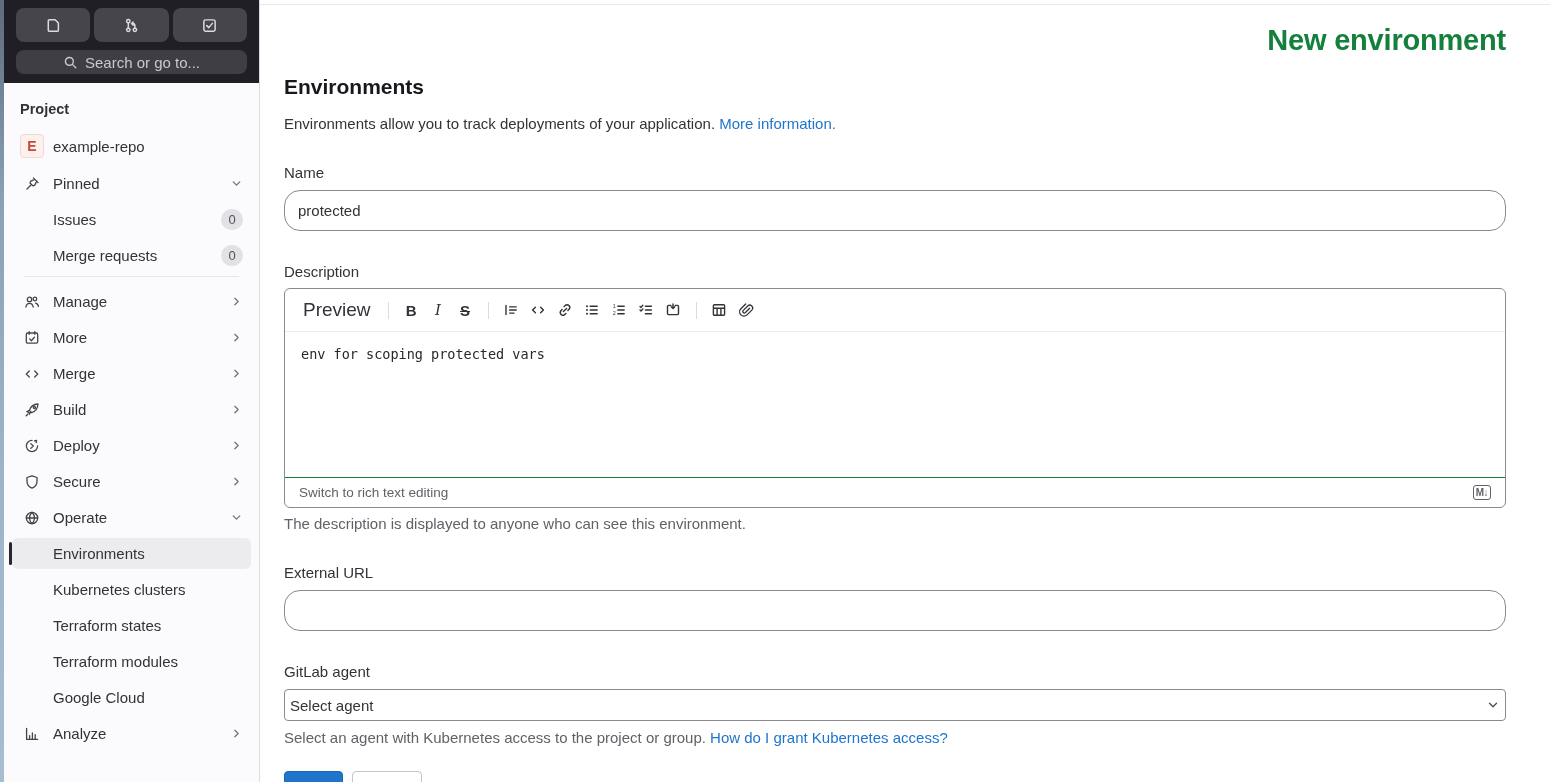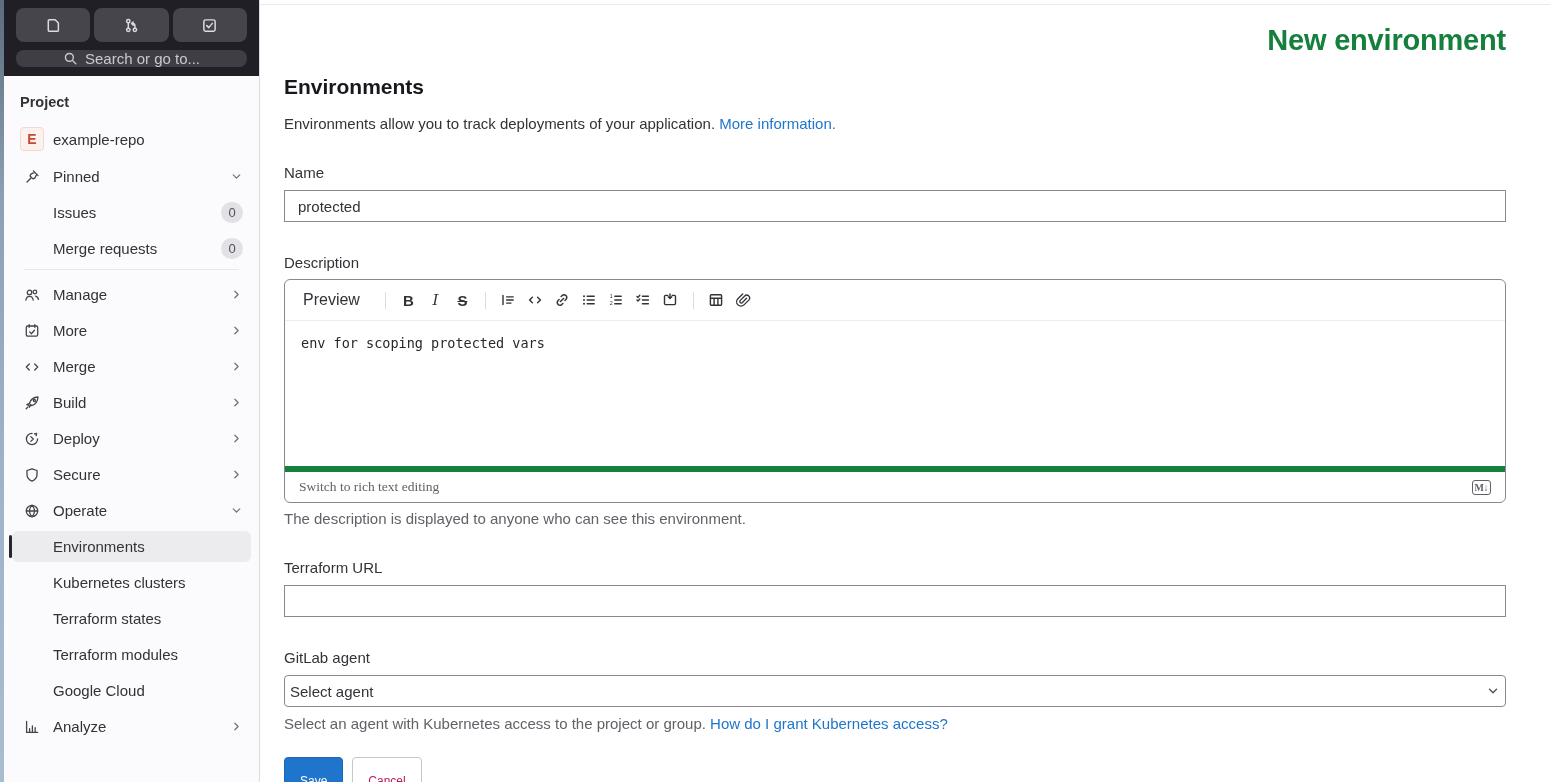--- a/index.html
+++ b/index.html
@@ -10,21 +10,21 @@
     color:#333238; background:#fff; display:flex;
   }
   
   .left-strip { width:4px; flex:0 0 4px; background:linear-gradient(180deg,#5c6b7d 0%,#8ba0b4 25%,#9fb3c8 60%,#a9bdd1 100%); }
 
   
   .sidebar { width:256px; flex:0 0 256px; background:#fbfafd; border-right:1px solid #dcdbe0; display:flex; flex-direction:column; }
   .sb-top { background:#211f26; padding:8px 12px 9px; }
   .sb-top-btns { display:flex; gap:4px; }
   .sb-top-btn { flex:1; height:34px; background:#46454c; border:none; border-radius:8px; display:grid; place-items:center; color:#dcdbe1; cursor:pointer; }
-  .sb-search { margin-top:8px; height:17px; background:#3f3e45; border-radius:8px; display:flex; align-items:center; justify-content:center; gap:7px; color:#c9c8ce; font-size:15px; cursor:pointer; }
+  .sb-search { margin-top:8px; height:24px; background:#3f3e45; border-radius:8px; display:flex; align-items:center; justify-content:center; gap:7px; color:#c9c8ce; font-size:15px; cursor:pointer; }
   .sb-body { padding:6px 8px 0; font-size:15px; flex:1; }
   .sb-section-label { font-weight:700; font-size:14.5px; color:#333238; padding:12px 8px 12px; }
   .sb-row { display:flex; align-items:center; height:31px; padding:0 8px; border-radius:6px; margin-bottom:5px; position:relative; cursor:pointer; }
   .sb-row .ic { width:16px; height:16px; margin:0 13px 0 4px; color:#45444a; display:grid; place-items:center; flex:0 0 16px; }
   .sb-row .lbl { flex:1; color:#333238; white-space:nowrap; }
   .sb-row .chev { color:#737278; display:grid; place-items:center; }
   .sb-row.sub { padding-left:41px; }
   .sb-row.active { background:#ececef; }
   .sb-row.active::before { content:""; position:absolute; left:-3px; top:4px; width:3px; height:23px; background:#28272d; border-radius:3px; }
   .avatar { width:24px; height:24px; border-radius:4px; background:#fdf1ee; border:1px solid #f3d8d2; color:#c24b38; font-weight:700; font-size:14px; display:grid; place-items:center; margin:0 9px 0 0; flex:0 0 24px; }
@@ -33,32 +33,32 @@
   .proj-row { height:34px; }
 
   
   .main { flex:1; position:relative; padding:10px 44px 0 24px; background:#fff; }
   .top-line { position:absolute; top:4px; left:0; right:0; height:1px; background:#e9e9eb; }
   h1.page-title { font-size:29px; font-weight:700; margin:14px 0 4px; color:#15803d; letter-spacing:-0.2px;text-align:right; }
   h2.section-title { font-size:21px; font-weight:700; margin:18px 0 0; color:#18171d; }
   .intro { font-size:15px; margin:16px 0 0; color:#333238; }
   a.link { color:#1f75cb; text-decoration:none; cursor:pointer; }
   .fld-label { font-weight:400; font-size:15px; margin:32px 0 0; }
-  .text-input { display:block; width:100%; height:32px; border:1px solid #8a898f; border-radius:0; padding:8px 13px; font-size:15px; font-family:"Liberation Sans",sans-serif; color:#333238; background:#fff; margin-top:9px; outline:none; }
+  .text-input { display:block; width:100%; height:41px; border:1px solid #8a898f; border-radius:16px; padding:8px 13px; font-size:15px; font-family:"Liberation Sans",sans-serif; color:#333238; background:#fff; margin-top:9px; outline:none; }
 
   .editor { border:1px solid #8a898f; border-radius:6px; margin-top:8px; background:#fff; }
   .toolbar { display:flex; align-items:center; padding:8px 14px; border-bottom:1px solid #ececef; }
-  .tb-preview { font-size:16px; color:#333238; background:none; border:none; padding:2px 4px; margin-right:12px; cursor:pointer; font-family:inherit; }
+  .tb-preview { font-size:19px; color:#333238; background:none; border:none; padding:2px 4px; margin-right:4px; cursor:pointer; font-family:inherit; }
   .tb-sep { width:1px; height:17px; background:#dcdbe0; margin:0 9px; }
   .tb-btn { width:27px; height:24px; display:grid; place-items:center; background:none; border:none; border-radius:4px; color:#333238; cursor:pointer; padding:0; }
   .tb-b { font-weight:800; font-size:15px; font-family:"Liberation Sans",sans-serif; }
   .tb-i { font-style:italic; font-size:15px; font-family:"DejaVu Serif",serif; }
   .tb-s { text-decoration:line-through; font-size:15px; font-weight:600; }
   .editor textarea { display:block; width:100%; height:145px; border:none; resize:none; outline:none; padding:13px 16px; font-family:"DejaVu Sans Mono",monospace; font-size:13.5px; line-height:1.4; color:#28272d; background:transparent; }
-  .editor-footer { display:flex; align-items:flex-end; justify-content:space-between; border-top:6px solid #15803d; padding:7px 14px;font-family:Liberation Serif, serif; }
+  .editor-footer { display:flex; align-items:flex-start; justify-content:space-between; border-top:1px solid #15803d; padding:7px 14px; }
   .switch-link { font-size:13.5px; color:#626168; background:none; border:none; padding:0; cursor:pointer; font-family:inherit; }
   .md-badge { border:1.5px solid #626168; border-radius:3px; font-size:10px; font-weight:700; color:#626168; padding:0 2px; line-height:13px; letter-spacing:-0.5px; }
   .hint { font-size:15px; color:#626168; margin-top:7px; }
 
   .select { height:32px; border:1px solid #8a898f; border-radius:4px; display:flex; align-items:center; justify-content:space-between; padding:0 5px; font-size:15px; margin-top:9px; background:#fff; cursor:pointer; }
   .select .chev { color:#535158; display:grid; place-items:center; }
   .agent-hint { font-size:15px; color:#626168; margin-top:8px; }
 
   .actions { display:flex; gap:9px; margin-top:25px; }
   .btn { font-size:12px; font-family:inherit; border-radius:4px; padding:0 15px; height:48px; cursor:pointer; }
@@ -387,21 +387,21 @@
         </button>
     </div>
     <textarea spellcheck="false" style="">env for scoping protected vars</textarea>
     <div class="editor-footer">
       <button class="switch-link">Switch to rich text editing</button>
       <span class="md-badge">M↓</span>
     </div>
   </div>
   <div class="hint">The description is displayed to anyone who can see this environment.</div>
 
-  <div class="fld-label">Terraform URL</div>
+  <div class="fld-label">External URL</div>
   <input class="text-input" type="text" value="" style="">
 
   <div class="fld-label">GitLab agent</div>
   <div class="select">
     <span>Select agent</span>
     <span class="chev">
       <svg width="14" height="14" viewBox="0 0 16 16" fill="none" stroke="currentColor" stroke-width="1.6" stroke-linecap="round" stroke-linejoin="round">
           <path d="M4 6l4 4 4-4"></path>
         </svg>
     </span>

